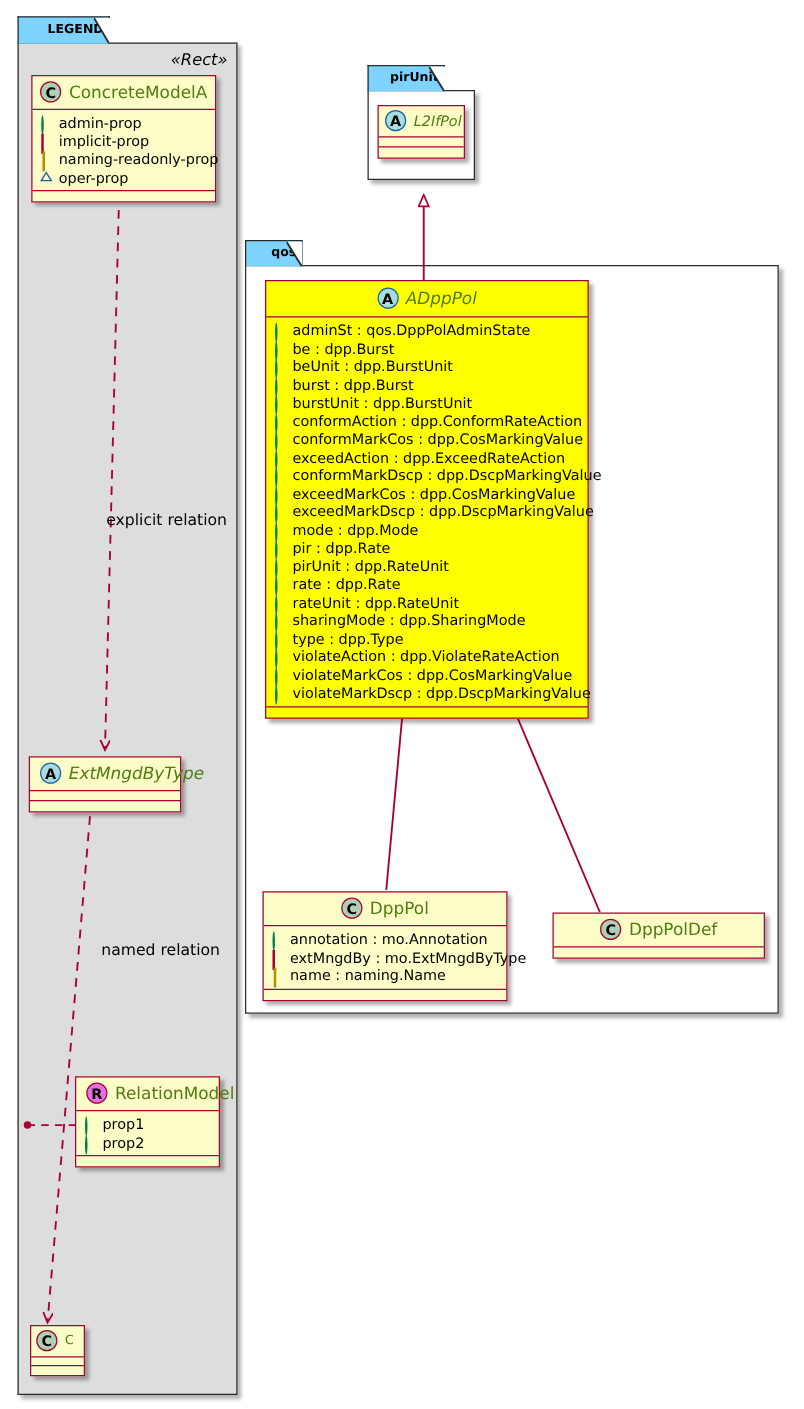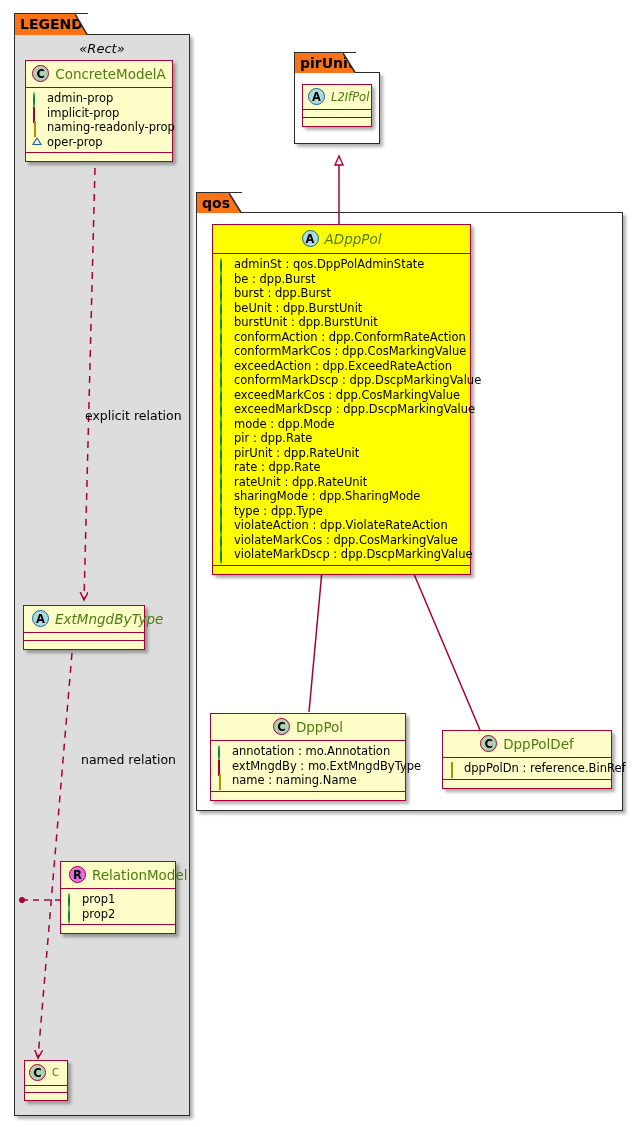--- a/index.html
+++ b/index.html
@@ -14,31 +14,32 @@
     font-family: "DejaVu Sans", sans-serif;
     overflow: hidden;
   }
 
   
   .abs { position: absolute; }
 
   
   .pkg-tab {
     position: absolute;
-    background: #f97316;
+    background: #7dd3fc;
     border: 1.5px solid #2b2b2b;
     border-bottom: none;
     box-sizing: border-box;
     font-weight: bold;
-    font-size: 14px;
+    font-size: 10px;
     color: #000;
     padding: 2px 4px 1px 5px;
     line-height: 16px;
     white-space: nowrap;
     z-index: 3;
+    text-align: right;
   }
   .pkg-tab-slant {
     position: absolute;
     right: -1px;
     top: 0;
     width: 13px;
     height: 100%;
     overflow: hidden;
   }
   .pkg-body {
@@ -159,21 +160,21 @@
     border-right: 3.3px solid transparent;
     border-bottom: 5.4px solid #fdfdc8;
     z-index: 2;
   }
 
   .stereo {
     position: absolute;
     font-style: italic;
     font-size: 13px;
     color: #000;
-    text-align: center;
+    text-align: right;
     z-index: 4;
   }
 
   .edge-label {
     position: absolute;
     font-size: 12.5px;
     color: #000;
     white-space: nowrap;
     z-index: 6;
   }
@@ -345,25 +346,25 @@
       <div class="attr">
         <span class="vis"><span class="vis-circle"></span></span>
         <span>adminSt : qos.DppPolAdminState</span>
       </div>
       <div class="attr">
         <span class="vis"><span class="vis-circle"></span></span>
         <span>be : dpp.Burst</span>
       </div>
       <div class="attr">
         <span class="vis"><span class="vis-circle"></span></span>
+        <span>beUnit : dpp.BurstUnit</span>
+      </div>
+      <div class="attr">
+        <span class="vis"><span class="vis-circle"></span></span>
         <span>burst : dpp.Burst</span>
-      </div>
-      <div class="attr">
-        <span class="vis"><span class="vis-circle"></span></span>
-        <span>beUnit : dpp.BurstUnit</span>
       </div>
       <div class="attr">
         <span class="vis"><span class="vis-circle"></span></span>
         <span>burstUnit : dpp.BurstUnit</span>
       </div>
       <div class="attr">
         <span class="vis"><span class="vis-circle"></span></span>
         <span>conformAction : dpp.ConformRateAction</span>
       </div>
       <div class="attr">
@@ -450,20 +451,14 @@
     </div>
   </div>
   <div class="cls-ops"></div>
 </div>
 
 <div class="cls" style="left:442px; top:730px; width:170px;">
   <div class="cls-title">
     <span class="badge badge-C">C</span>
     <span class="cls-name">DppPolDef</span>
   </div>
-  <div class="cls-attrs">
-    <div class="attr">
-      <span class="vis"><span class="vis-diamond"></span></span>
-      <span>dppPolDn : reference.BinRef</span>
-    </div>
-  </div>
   <div class="cls-ops"></div>
 </div>
 
 </body></html>

